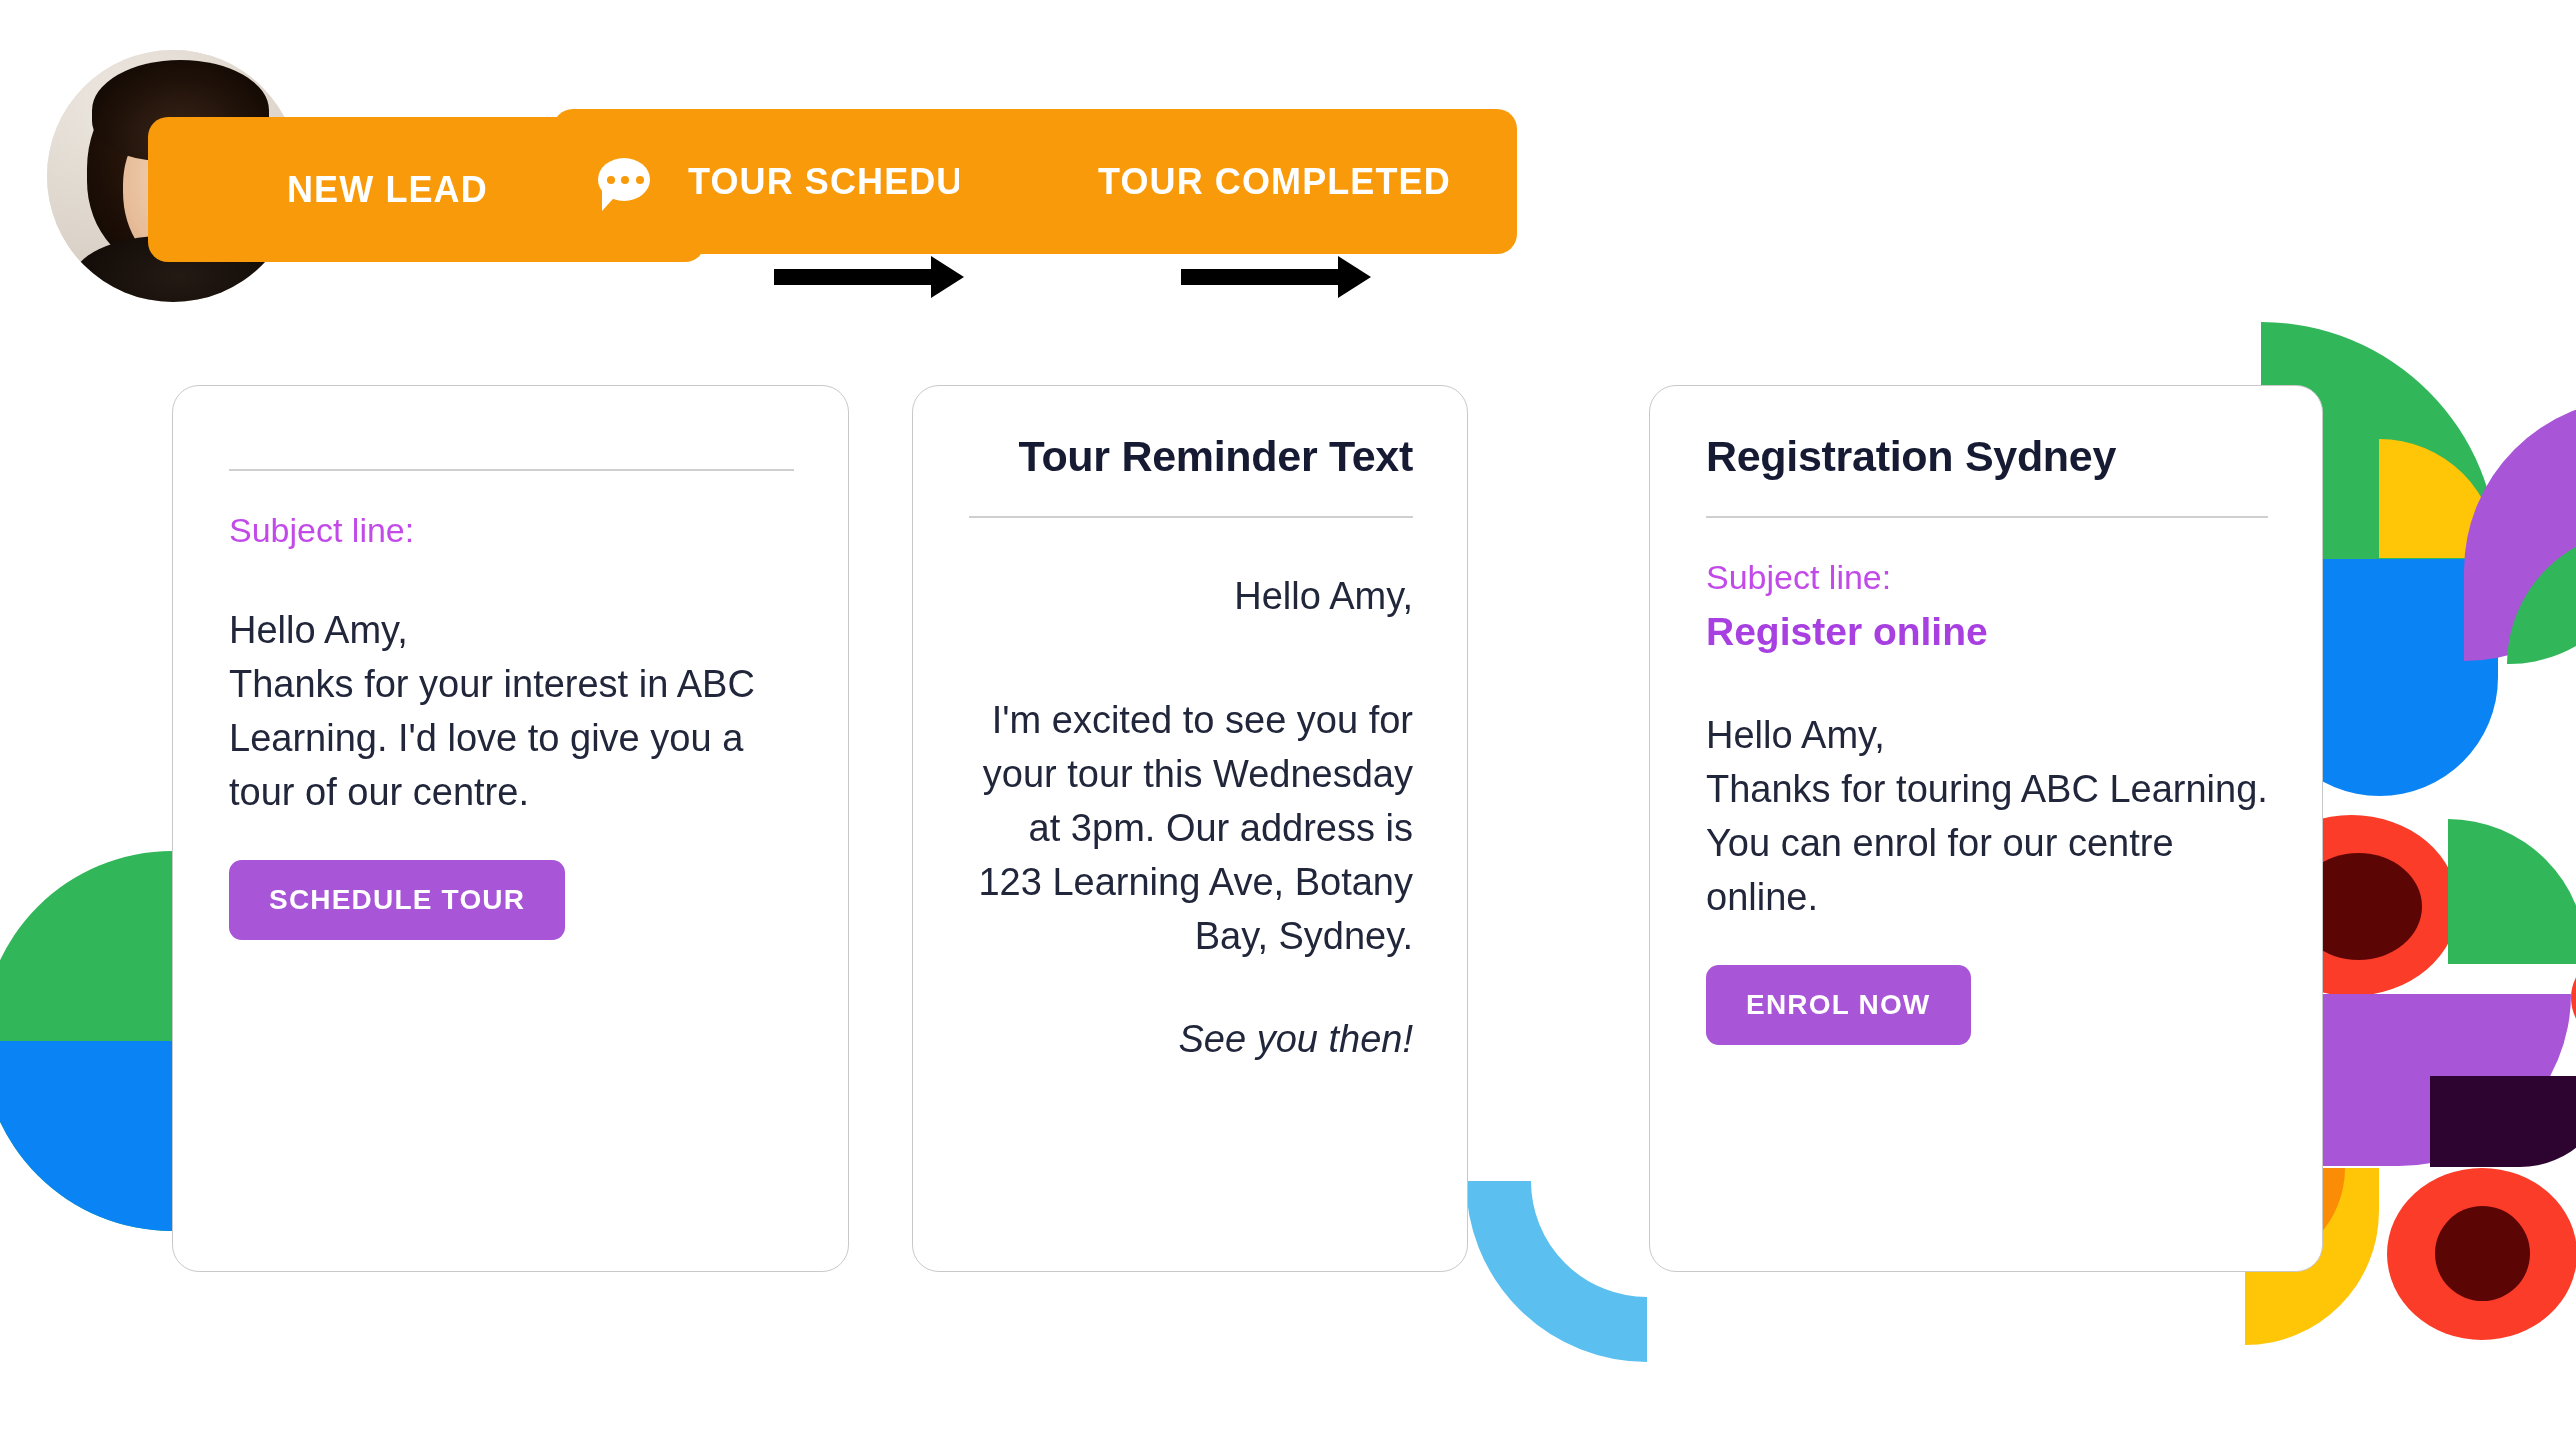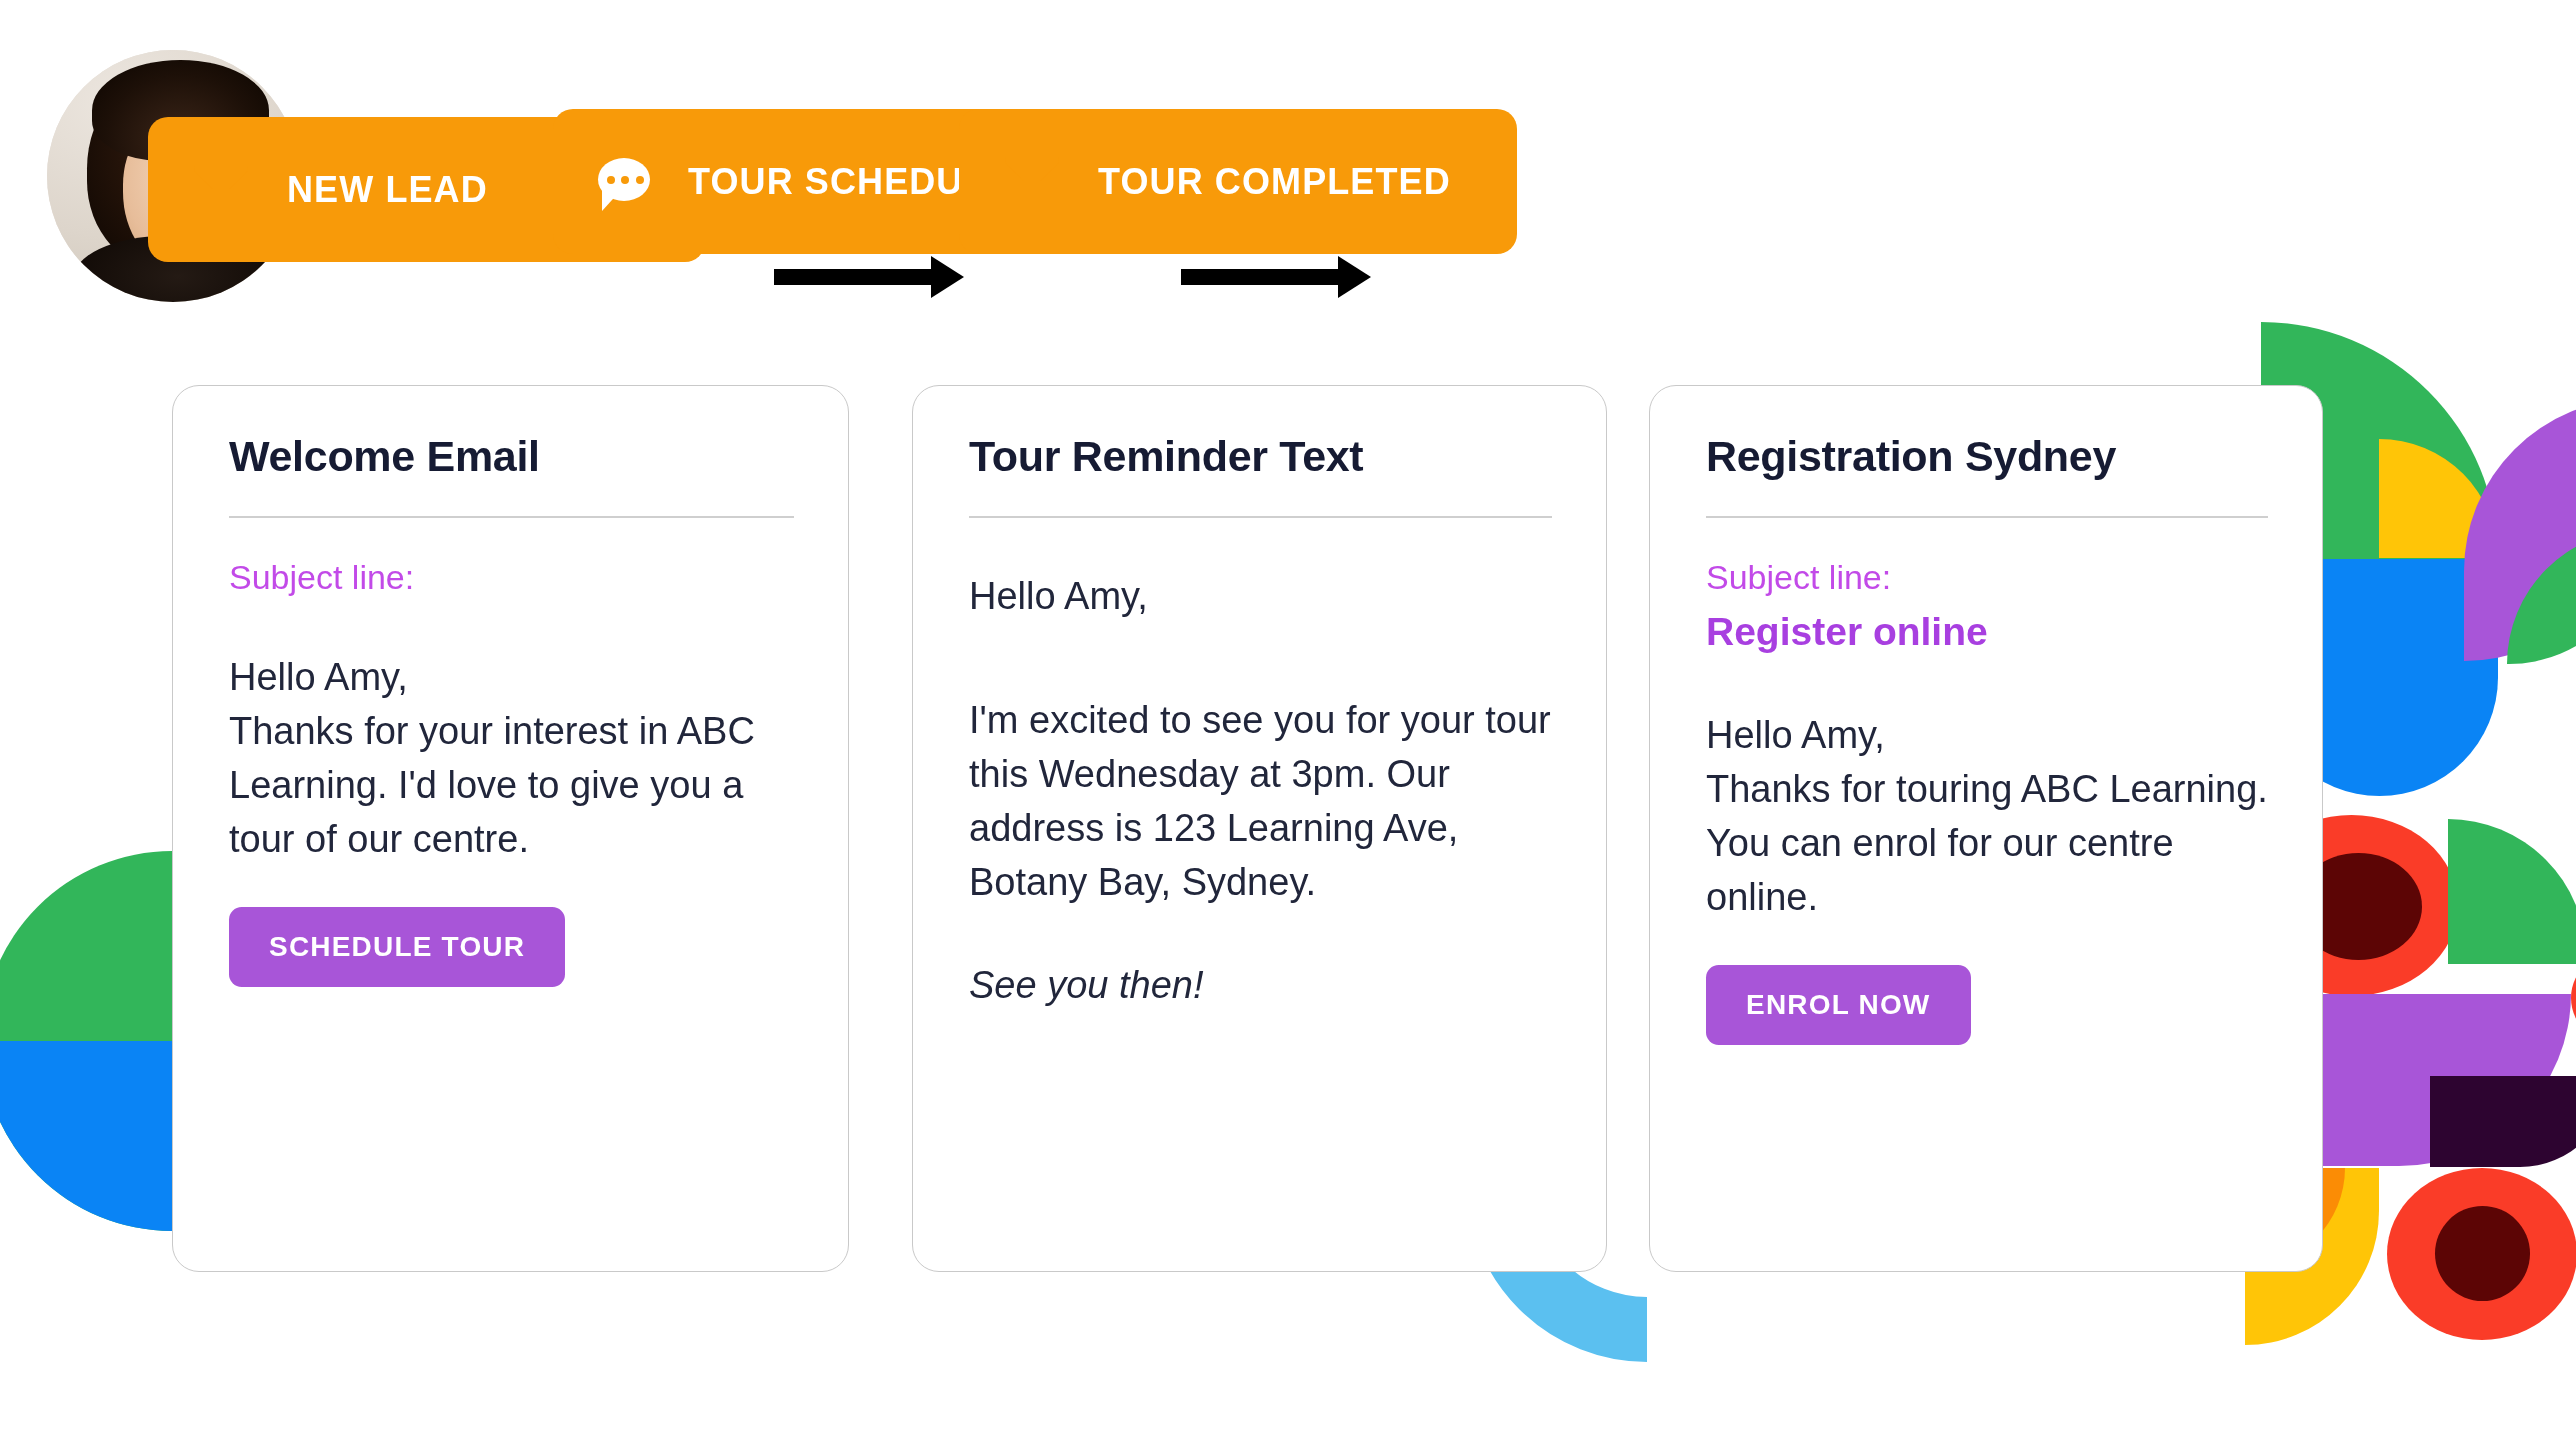--- a/index.html
+++ b/index.html
@@ -122,21 +122,21 @@
       border-top:21px solid transparent; border-bottom:21px solid transparent; border-left:33px solid #000; }
   .arrow1 { left:774px; top:269px; width:159px; }
   .arrow2 { left:1181px; top:269px; width:159px; }
 
   
   .card {
     position:absolute; top:385px; height:887px; background:#fff;
     border:1.4px solid #c9c9c9; border-radius:27px; padding:47px 54px 0 56px;
   }
   .card1 { left:172px; width:677px; }
-  .card2 { left:912px; width:695px; }
+  .card2 { left:912px; width:556px;text-align:right; }
   .card3 { left:1649px; width:674px; }
 
   .card h2 { font-size:43px; color:#161b33; font-weight:700; letter-spacing:-0.3px; line-height:1.1; }
   .rule { margin-top:36px; height:1.8px; background:#cfcfcf; }
   .subj-label { margin-top:40px; font-size:34px; color:#c24ae8; font-weight:400; line-height:1.15; }
   .subj-value { margin-top:12.7px; font-size:39px; color:#a83fe0; font-weight:700; line-height:1.15; }
   .body-txt { font-size:38px; color:#21263b; line-height:1.42; font-weight:400; white-space:pre-line; }
   .body-1 { margin-top:54px; }
   .cta {
     margin-top:40px; display:inline-flex; align-items:center; justify-content:center;
@@ -223,21 +223,20 @@
         <span class="envflapgap"></span>
       </span>
     </span>
     <span class="lbl">TOUR COMPLETED</span>
   </div>
 
   <div class="arrow arrow1"></div>
   <div class="arrow arrow2"></div>
 
   <div class="card card1">
-    <h2>Welcome Email</h2>
     <div class="rule"></div>
     <div class="subj-label">Subject line:</div>
     <div class="body-txt body-1">Hello Amy,
 Thanks for your interest in ABC Learning. I'd love to give you a tour of our centre.</div>
     <button class="cta">SCHEDULE TOUR</button>
   </div>
 
   <div class="card card2">
     <h2>Tour Reminder Text</h2>
     <div class="rule"></div>

